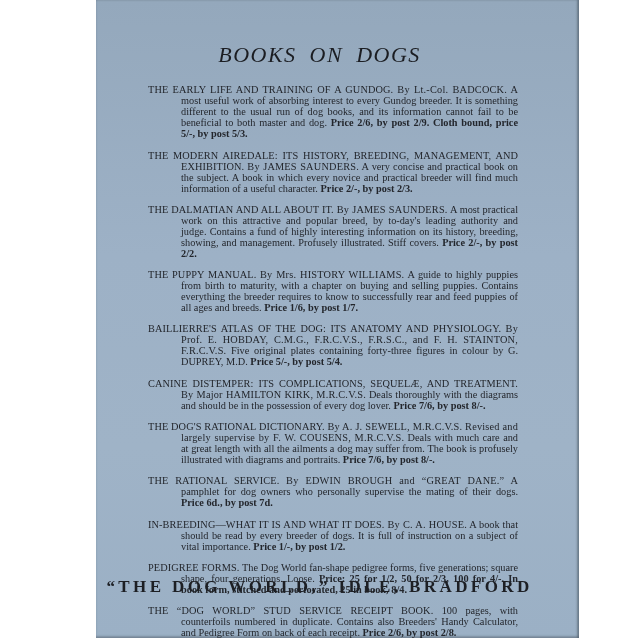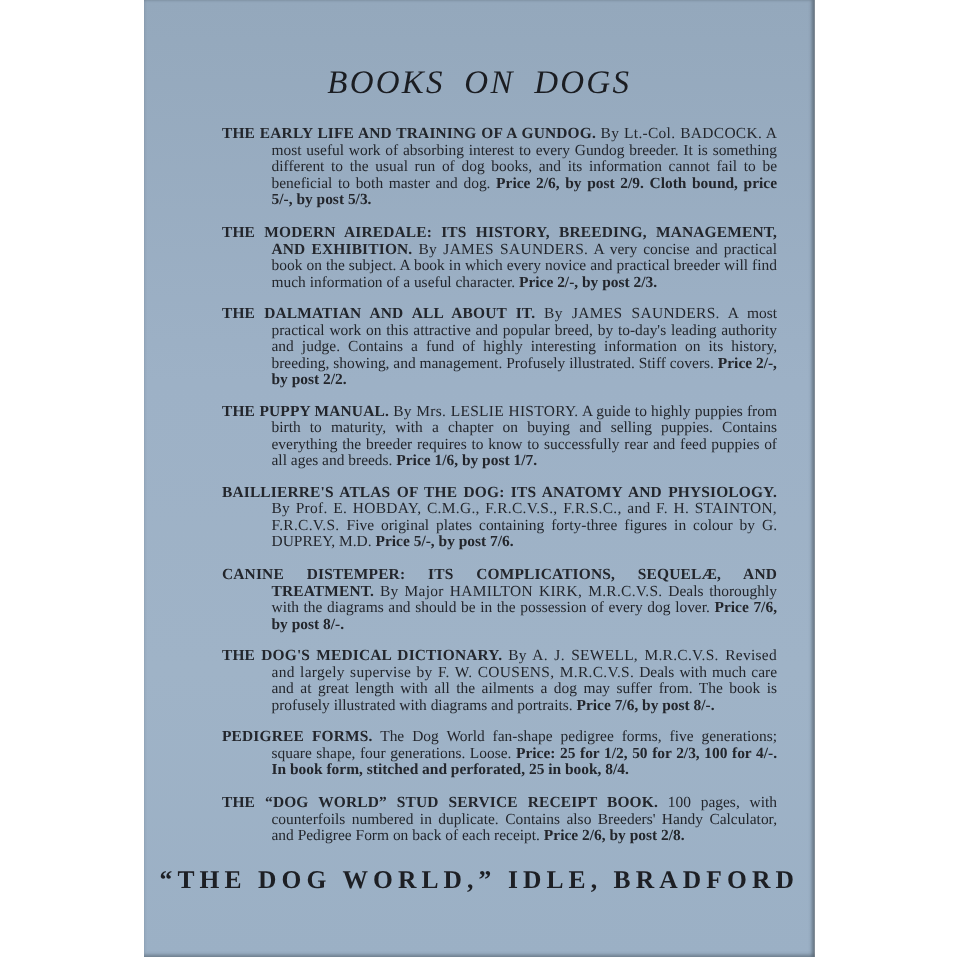--- a/index.html
+++ b/index.html
@@ -4,33 +4,34 @@
 <style>
   html, body { margin: 0; padding: 0; }
   body {
     width: 640px; height: 640px; background: #ffffff; position: relative; overflow: hidden;
     font-family: "DejaVu Serif", "Liberation Serif", serif;
   }
   .page {
     position: absolute; left: 96px; top: 0; width: 447px; height: 638px;
     background: linear-gradient(180deg, #94a8bc 0%, #9db1c6 40%, #9fb3c7 70%, #9bb0c5 100%);
     box-shadow: inset -2px 0 2px rgba(60,70,80,0.45), inset 0 -2px 2px rgba(60,70,80,0.3);
+    padding-left: 36px;
   }
   .title {
     position: absolute; left: 0; width: 447px; top: 42px; text-align: center;
     font-family: "Liberation Serif", serif; font-style: italic; font-size: 22px;
     letter-spacing: 1.5px; color: #1b1d22; word-spacing: 6px;
   }
   .entries { position: absolute; left: 52px; top: 74px; width: 370px; }
   .entry {
     font-family: "Liberation Serif", serif; font-size: 10.3px; line-height: 11px;
     color: #23262c; text-align: justify; padding-left: 33px; text-indent: -33px;
     margin-bottom: 4px;
   }
-  .entry .head { font-weight: bold; letter-spacing: 0.1px; }
+  .entry .head { font-weight: normal; letter-spacing: 0.1px; }
   .entry .auth { letter-spacing: 0.2px; }
   .entry .price { font-weight: bold; }
   .footer {
     position: absolute; left: 0; width: 447px; top: 577px; text-align: center;
     font-family: "Liberation Serif", serif; font-weight: bold; font-size: 17px;
     letter-spacing: 3.4px; color: #1d1f24;
   }
 </style>
 </head>
 <body>
@@ -52,41 +53,53 @@
       <span class="price">Price 2/-, by post 2/3.</span>
     </p>
     <p class="entry">
       <span class="head">THE DALMATIAN AND ALL ABOUT IT.</span>
       <span class="auth">By JAMES SAUNDERS.</span>
       <span>A most practical work on this attractive and popular breed, by to-day's leading authority and judge. Contains a fund of highly interesting information on its history, breeding, showing, and management. Profusely illustrated. Stiff covers.</span>
       <span class="price">Price 2/-, by post 2/2.</span>
     </p>
     <p class="entry">
       <span class="head">THE PUPPY MANUAL.</span>
-      <span class="auth">By Mrs. LESLIE HISTORY.</span>
+      <span class="auth">By Mrs. HISTORY WILLIAMS.</span>
       <span>A guide to highly puppies from birth to maturity, with a chapter on buying and selling puppies. Contains everything the breeder requires to know to successfully rear and feed puppies of all ages and breeds.</span>
       <span class="price">Price 1/6, by post 1/7.</span>
     </p>
     <p class="entry">
       <span class="head">BAILLIERRE'S ATLAS OF THE DOG: ITS ANATOMY AND PHYSIOLOGY.</span>
       <span class="auth">By Prof. E. HOBDAY, C.M.G., F.R.C.V.S., F.R.S.C., and F. H. STAINTON, F.R.C.V.S.</span>
       <span>Five original plates containing forty-three figures in colour by G. DUPREY, M.D.</span>
-      <span class="price">Price 5/-, by post 7/6.</span>
+      <span class="price">Price 5/-, by post 5/4.</span>
     </p>
     <p class="entry">
       <span class="head">CANINE DISTEMPER: ITS COMPLICATIONS, SEQUELÆ, AND TREATMENT.</span>
       <span class="auth">By Major HAMILTON KIRK, M.R.C.V.S.</span>
       <span>Deals thoroughly with the diagrams and should be in the possession of every dog lover.</span>
       <span class="price">Price 7/6, by post 8/-.</span>
     </p>
     <p class="entry">
-      <span class="head">THE DOG'S MEDICAL DICTIONARY.</span>
+      <span class="head">THE DOG'S RATIONAL DICTIONARY.</span>
       <span class="auth">By A. J. SEWELL, M.R.C.V.S. Revised and largely supervise by F. W. COUSENS, M.R.C.V.S.</span>
       <span>Deals with much care and at great length with all the ailments a dog may suffer from. The book is profusely illustrated with diagrams and portraits.</span>
       <span class="price">Price 7/6, by post 8/-.</span>
+    </p>
+    <p class="entry">
+      <span class="head">THE RATIONAL SERVICE.</span>
+      <span class="auth">By EDWIN BROUGH and “GREAT DANE.”</span>
+      <span>A pamphlet for dog owners who personally supervise the mating of their dogs.</span>
+      <span class="price">Price 6d., by post 7d.</span>
+    </p>
+    <p class="entry">
+      <span class="head">IN-BREEDING—WHAT IT IS AND WHAT IT DOES.</span>
+      <span class="auth">By C. A. HOUSE.</span>
+      <span>A book that should be read by every breeder of dogs. It is full of instruction on a subject of vital importance.</span>
+      <span class="price">Price 1/-, by post 1/2.</span>
     </p>
     <p class="entry">
       <span class="head">PEDIGREE FORMS.</span>
       <span class="auth"></span>
       <span>The Dog World fan-shape pedigree forms, five generations; square shape, four generations. Loose.</span>
       <span class="price">Price: 25 for 1/2, 50 for 2/3, 100 for 4/-. In book form, stitched and perforated, 25 in book, 8/4.</span>
     </p>
     <p class="entry">
       <span class="head">THE “DOG WORLD” STUD SERVICE RECEIPT BOOK.</span>
       <span class="auth"></span>

